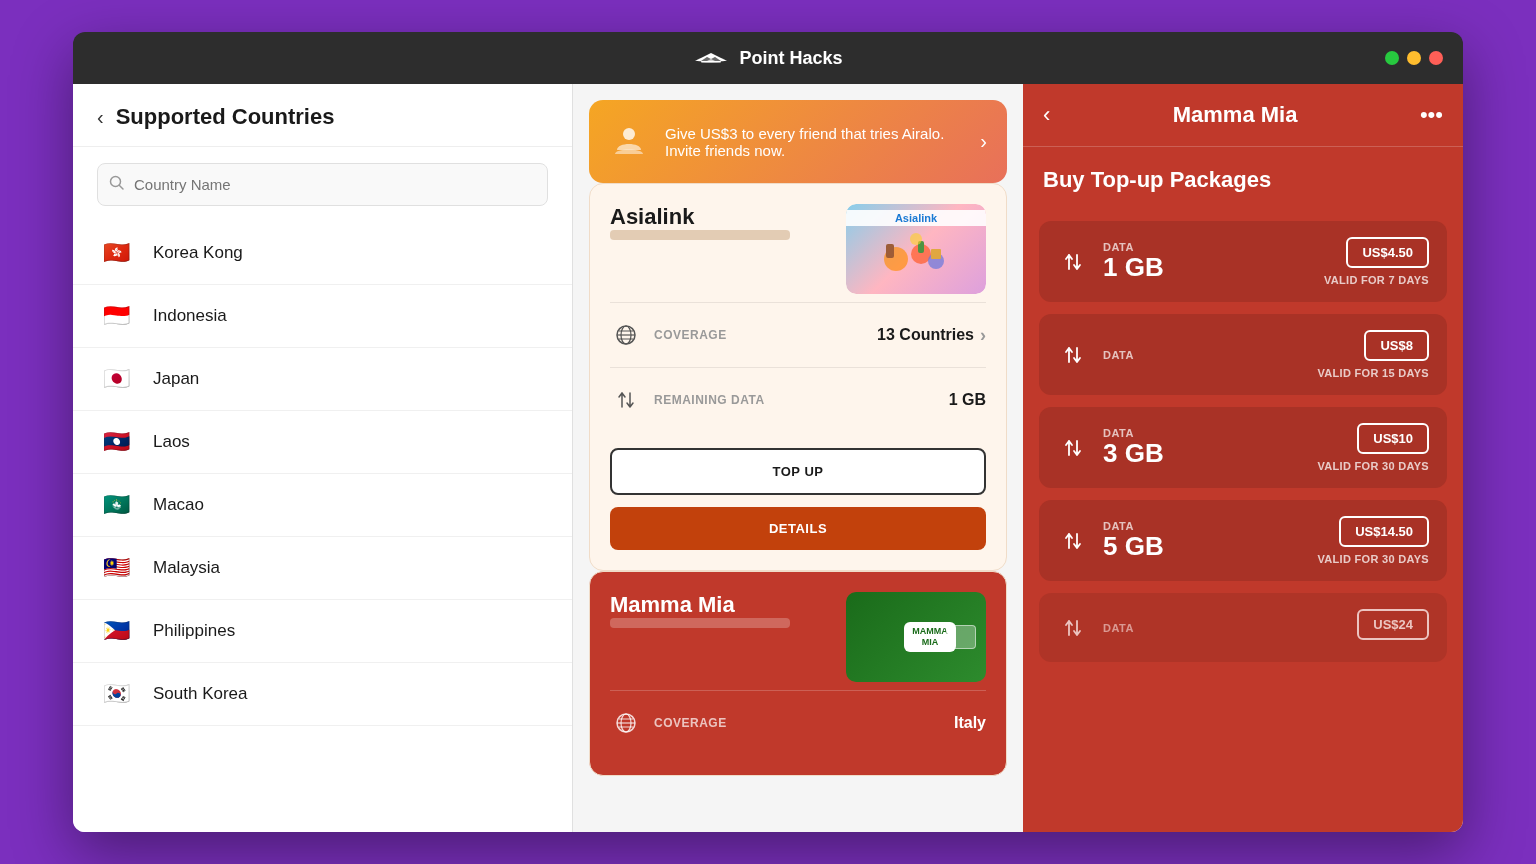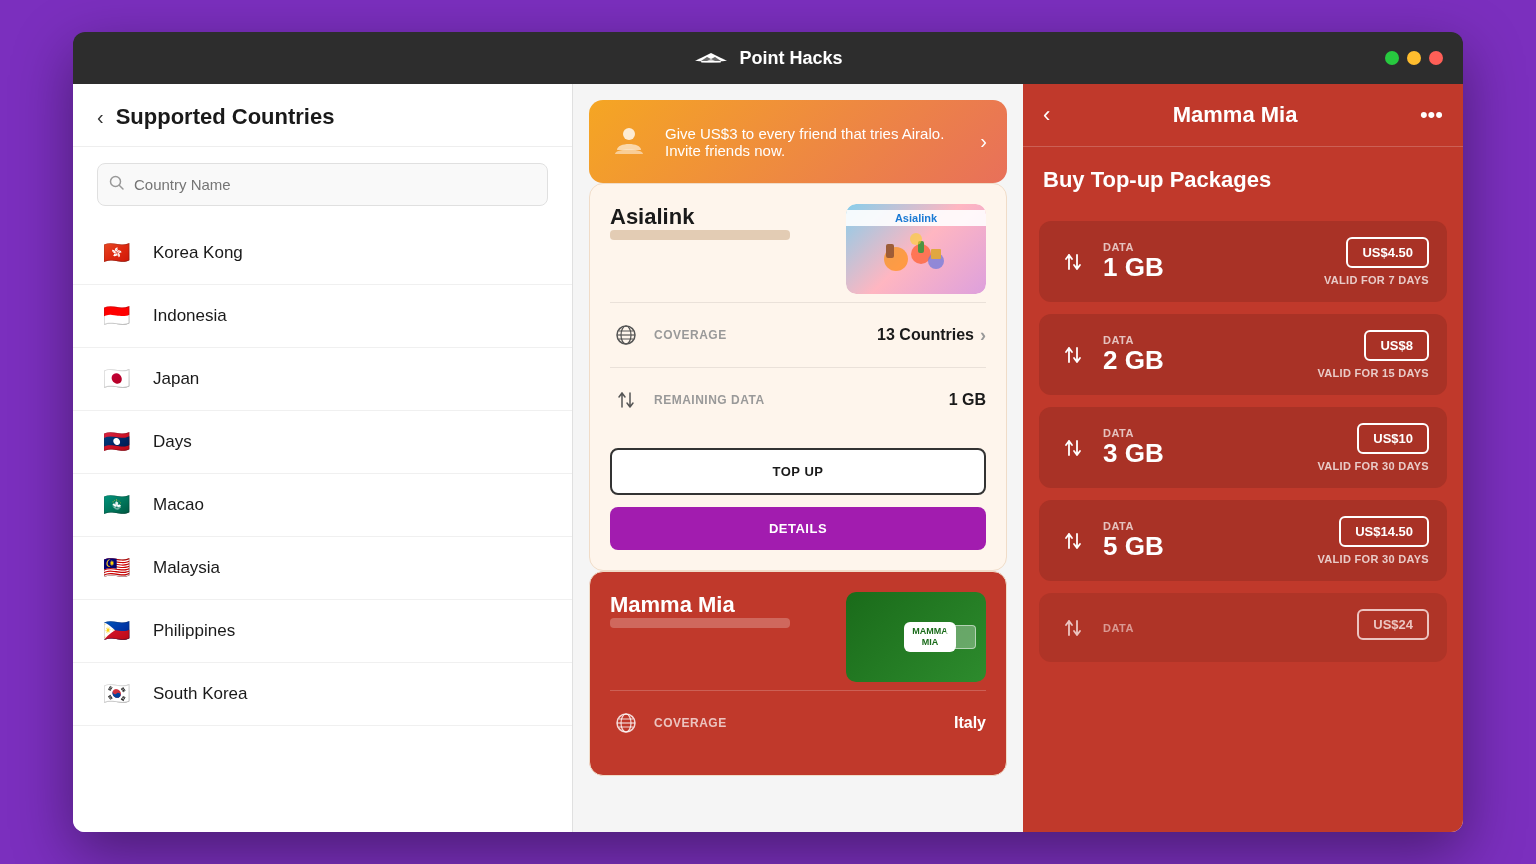--- a/index.html
+++ b/index.html
@@ -262,21 +262,21 @@
       font-size: 13px;
       font-weight: 700;
       letter-spacing: 0.5px;
       cursor: pointer;
       color: #1a1a1a;
     }
     .btn-details {
       flex: 1;
       padding: 14px;
       border: none;
-      background: #a21caf;
+      background: #c2410c;
       border-radius: 8px;
       font-size: 13px;
       font-weight: 700;
       letter-spacing: 0.5px;
       cursor: pointer;
       color: white;
     }
     
     .asialink-img {
       width: 100%;
@@ -505,21 +505,21 @@
           <div class="country-item">
     <div class="flag">🇮🇩</div>
     <span class="country-name">Indonesia</span>
   </div>
           <div class="country-item">
     <div class="flag">🇯🇵</div>
     <span class="country-name">Japan</span>
   </div>
           <div class="country-item">
     <div class="flag">🇱🇦</div>
-    <span class="country-name">Days</span>
+    <span class="country-name">Laos</span>
   </div>
           <div class="country-item">
     <div class="flag">🇲🇴</div>
     <span class="country-name">Macao</span>
   </div>
           <div class="country-item">
     <div class="flag">🇲🇾</div>
     <span class="country-name">Malaysia</span>
   </div>
           <div class="country-item">
@@ -667,21 +667,20 @@
   </div>
           <div class="package-card">
     <div class="package-data-icon">
       <svg width="22" height="22" viewBox="0 0 22 22" fill="none">
         <path d="M7 4 L7 18 M7 4 L4 8 M7 4 L10 8" stroke="white" stroke-width="1.8" stroke-linecap="round" stroke-linejoin="round"></path>
         <path d="M15 18 L15 4 M15 18 L12 14 M15 18 L18 14" stroke="white" stroke-width="1.8" stroke-linecap="round" stroke-linejoin="round"></path>
       </svg>
     </div>
     <div class="package-info">
       <div class="package-label">DATA</div>
-      <div class="package-size">2 GB</div>
     </div>
     <div class="package-right">
       <button class="package-price-btn">US$8</button>
       <span class="package-validity">VALID FOR 15 Days</span>
     </div>
   </div>
           <div class="package-card">
     <div class="package-data-icon">
       <svg width="22" height="22" viewBox="0 0 22 22" fill="none">
         <path d="M7 4 L7 18 M7 4 L4 8 M7 4 L10 8" stroke="white" stroke-width="1.8" stroke-linecap="round" stroke-linejoin="round"></path>

